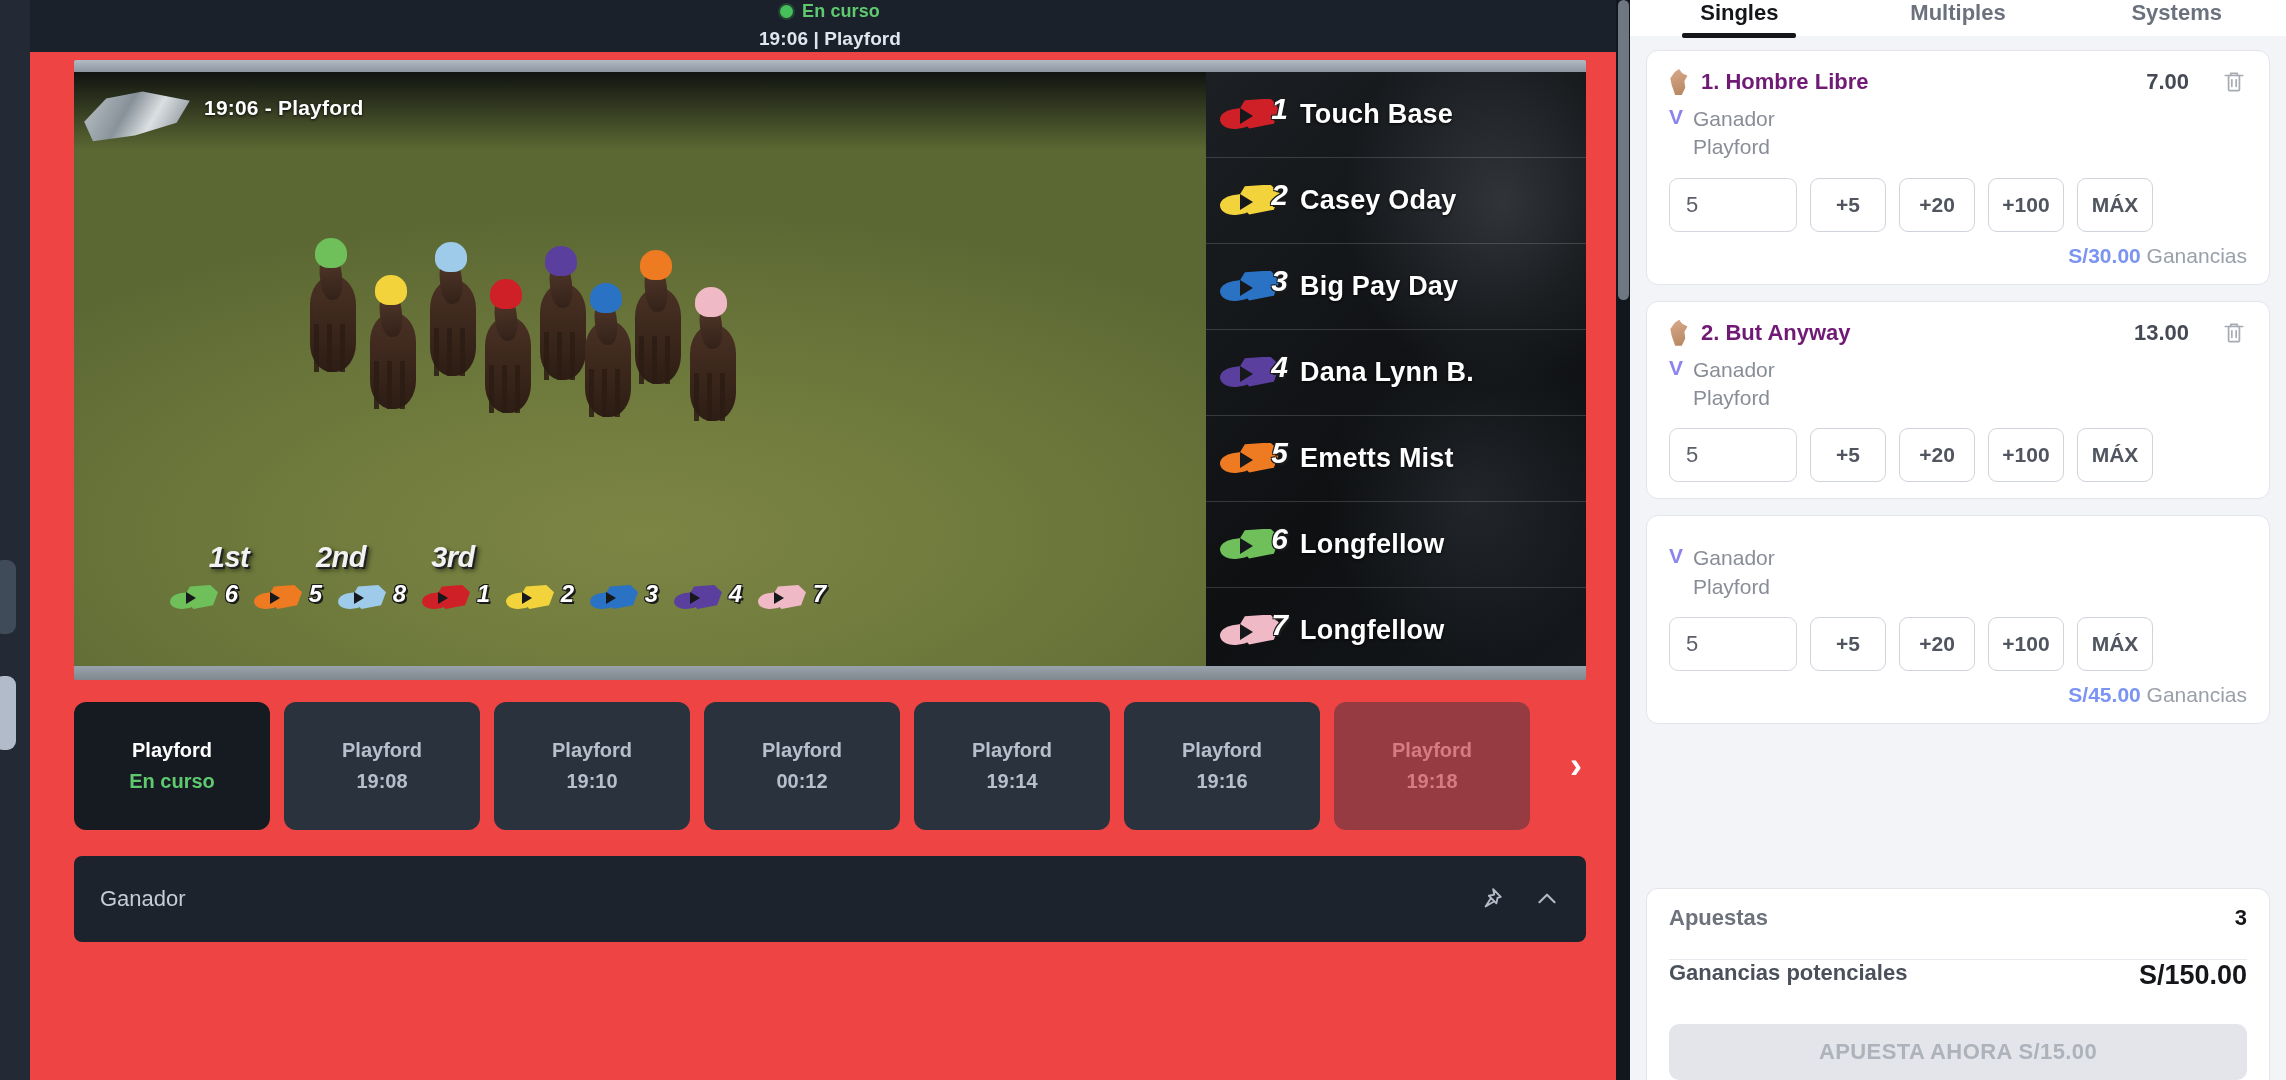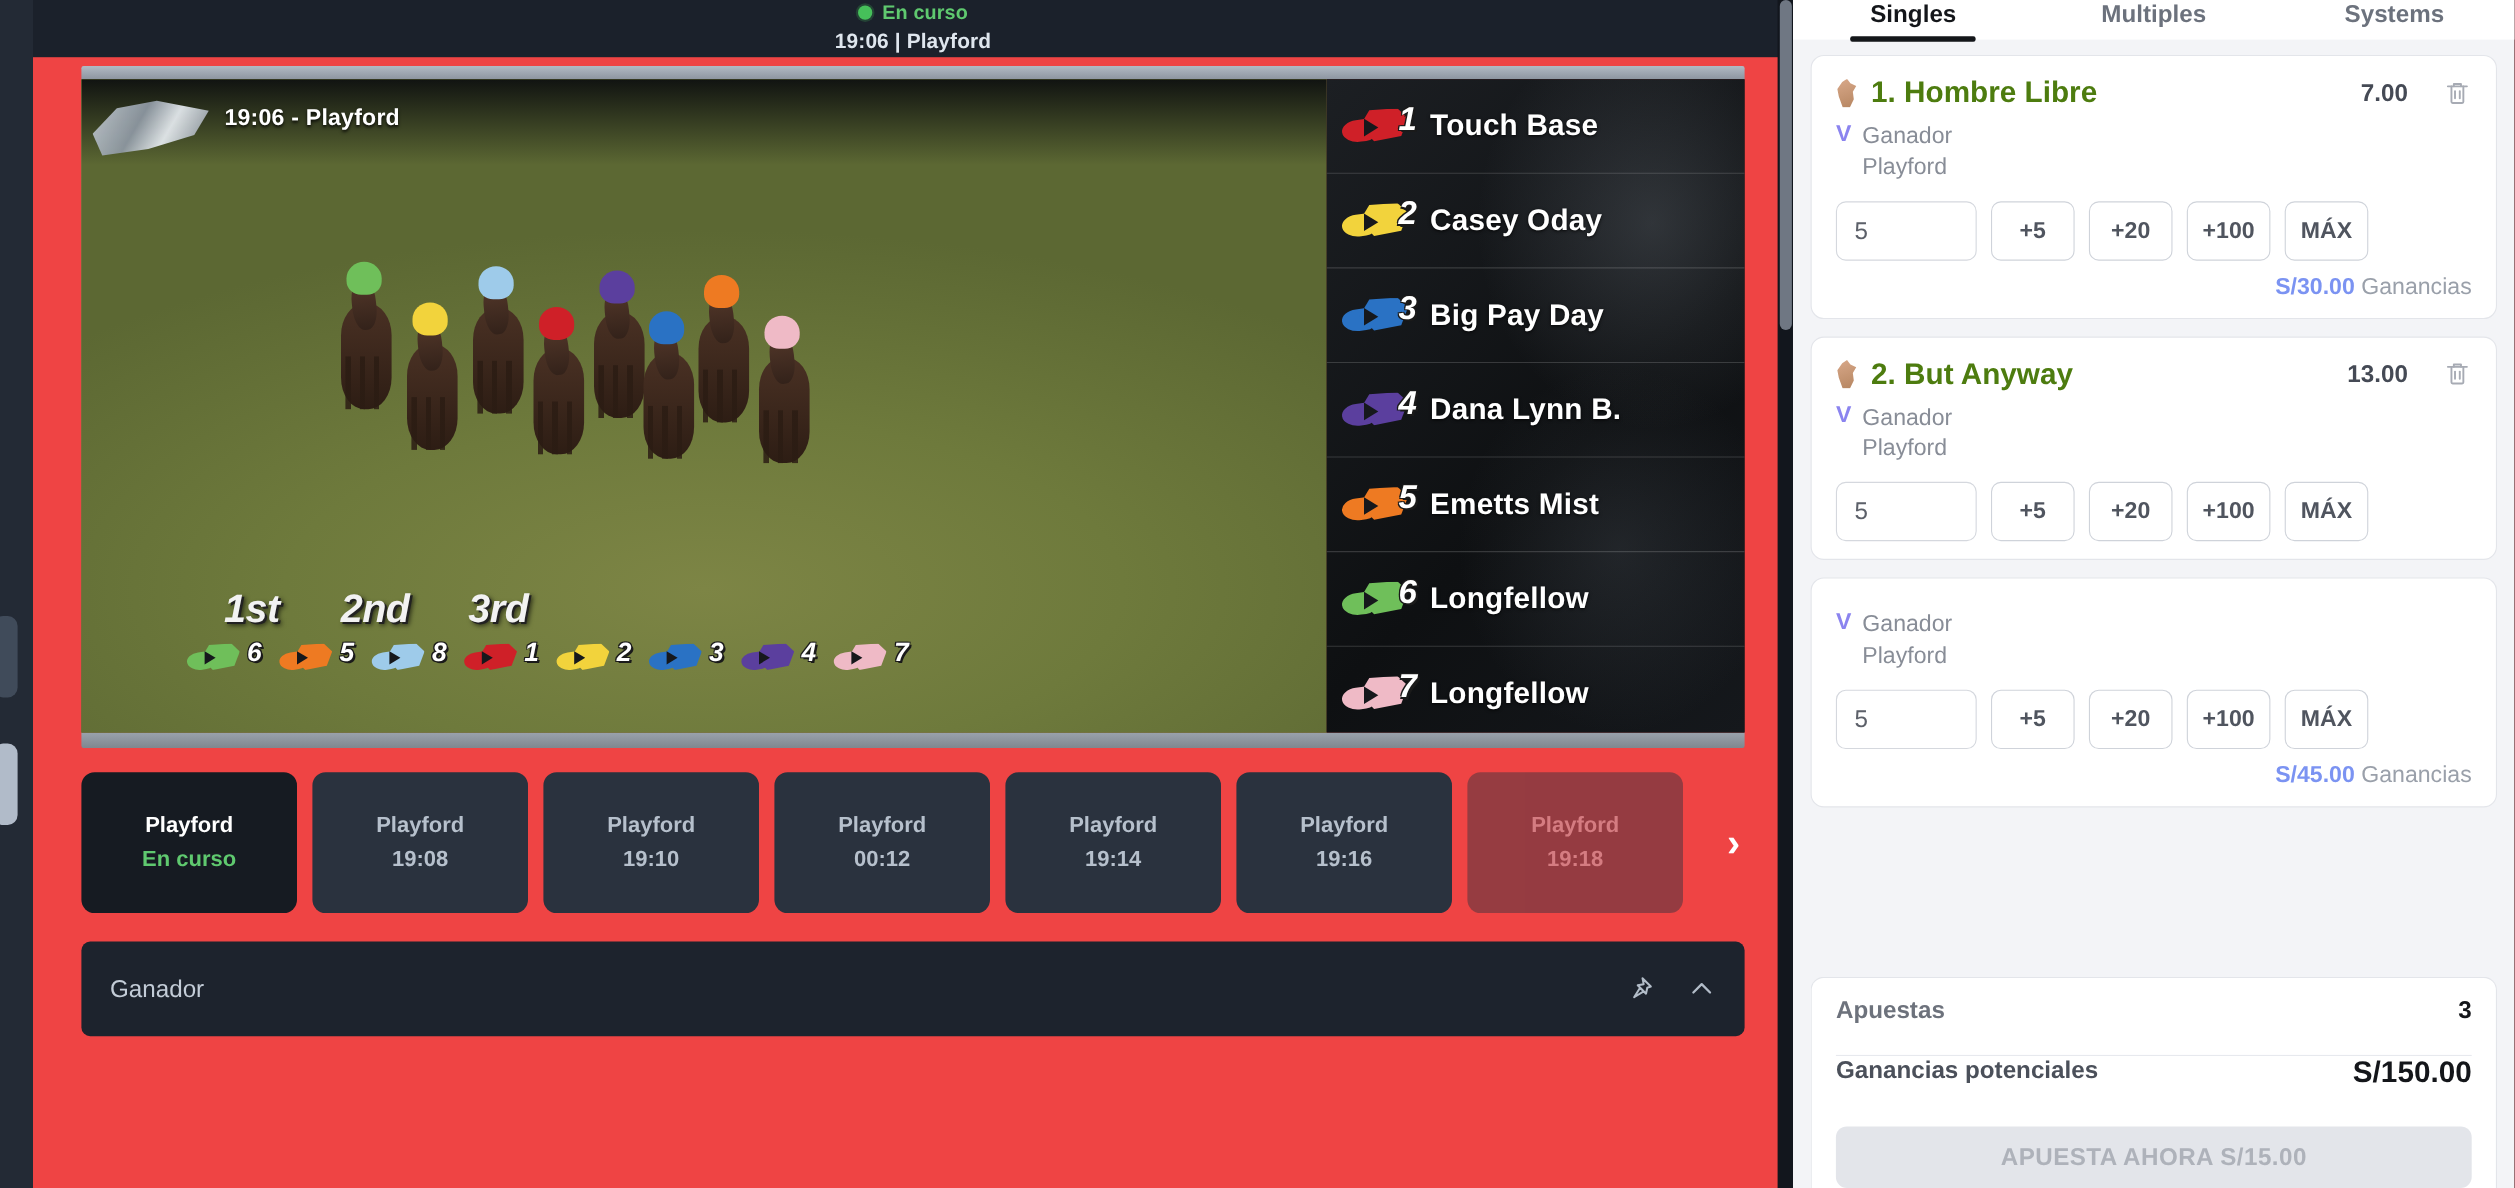--- a/index.html
+++ b/index.html
@@ -54,21 +54,21 @@
            background:linear-gradient(180deg,#4a3124,#2d1d14); }
   .h-neck{ position:absolute; bottom:72px; left:16px; width:22px; height:46px; border-radius:44%;
            background:linear-gradient(180deg,#54382a,#33221a); transform:rotate(-6deg); }
   .h-cap{ position:absolute; bottom:104px; left:11px; width:32px; height:30px; border-radius:50% 50% 42% 42%; }
   .h-legs{ position:absolute; bottom:0; left:10px; width:38px; height:48px;
            background:repeating-linear-gradient(90deg,#2b1c13 0 5px,transparent 5px 13px); opacity:.85; }
 
   
   .result-ov{ position:absolute; left:96px; bottom:52px; }
   .res-labels{ display:flex; gap:46px; margin-left:26px; }
-  .res-label{ width:66px; text-align:center; font-style:italic; font-weight:900; font-size:36px;
+  .res-label{ width:66px; text-align:center; font-style:italic; font-weight:900; font-size:29px;
               color:#f2f2f2; text-shadow:2px 2px 0 #222,3px 3px 5px rgba(0,0,0,.7);
               letter-spacing:-.5px; }
   .res-silks{ display:flex; gap:18px; margin-top:8px; }
 
   
   .silk{ position:relative; width:66px; height:40px; flex:0 0 66px; }
   .silk .tail{ position:absolute; left:0; top:14px; width:30px; height:20px; border-radius:60% 10% 40% 70%;
                transform:rotate(-8deg); }
   .silk .head{ position:absolute; left:16px; top:4px; width:44px; height:30px;
                clip-path:polygon(0% 55%,20% 6%,78% 0%,100% 30%,86% 84%,30% 100%); }
@@ -126,21 +126,21 @@
   .slip-tab{ flex:1 1 0; text-align:center; font-size:22px; color:#6c727d; font-weight:600;
              position:relative; padding-top:0px; cursor:pointer; }
   .slip-tab.active{ color:#14161a; font-weight:700; }
   .slip-tab.active:after{ content:""; position:absolute; left:50%; transform:translateX(-50%);
       bottom:-12px; width:114px; height:5px; background:#14161a; border-radius:2px; }
   .slip-body{ flex:1 1 auto; overflow:hidden; padding:14px 16px 0 16px; }
 
   .bcard{ background:#ffffff; border:1px solid #e3e5ea; border-radius:12px; padding:18px 22px 16px 22px;
           margin-bottom:16px; }
   .bc-top{ display:flex; align-items:center; gap:10px; }
-  .bc-sel{ font-size:27px; font-weight:700; color:#4d7c0f; }
+  .bc-sel{ font-size:22px; font-weight:700; color:#701a75; }
   .bc-odds{ margin-left:auto; font-size:22px; font-weight:700; color:#454a55; }
   .bc-trash{ margin-left:22px; cursor:pointer; color:#a7abb4; display:flex; }
   .bc-market{ display:flex; align-items:flex-start; gap:10px; margin-top:10px; }
   .bc-vicon{ color:#8b84ef; font-weight:800; font-size:21px; line-height:1.1; }
   .bc-mtext{ font-size:21px; color:#888d97; line-height:1.35; }
   .bc-stakerow{ display:flex; align-items:center; gap:13px; margin-top:16px; }
   .stake-input{ width:128px; height:54px; border:1px solid #d5d8de; border-radius:9px;
                 background:#fff; font-size:22px; color:#5c6069; padding-left:16px;
                 font-family:"Liberation Sans", sans-serif; }
   .qbtn{ min-width:76px; height:54px; border:1px solid #cfd3da; border-radius:9px; background:#fff;

